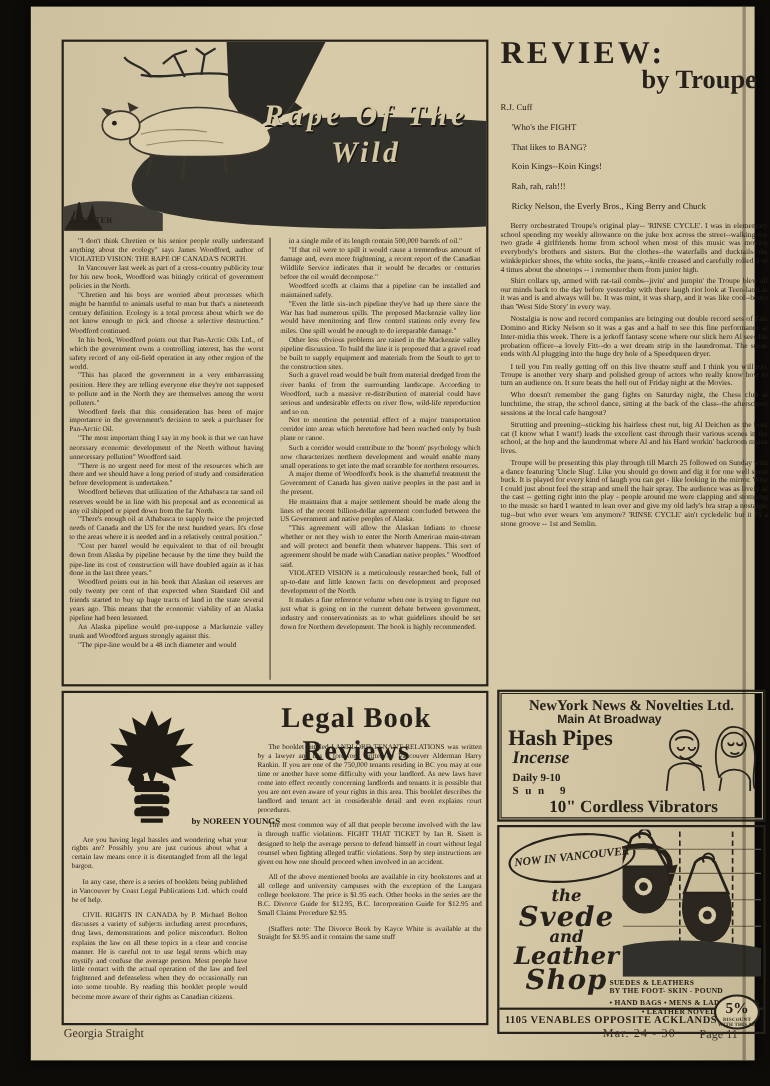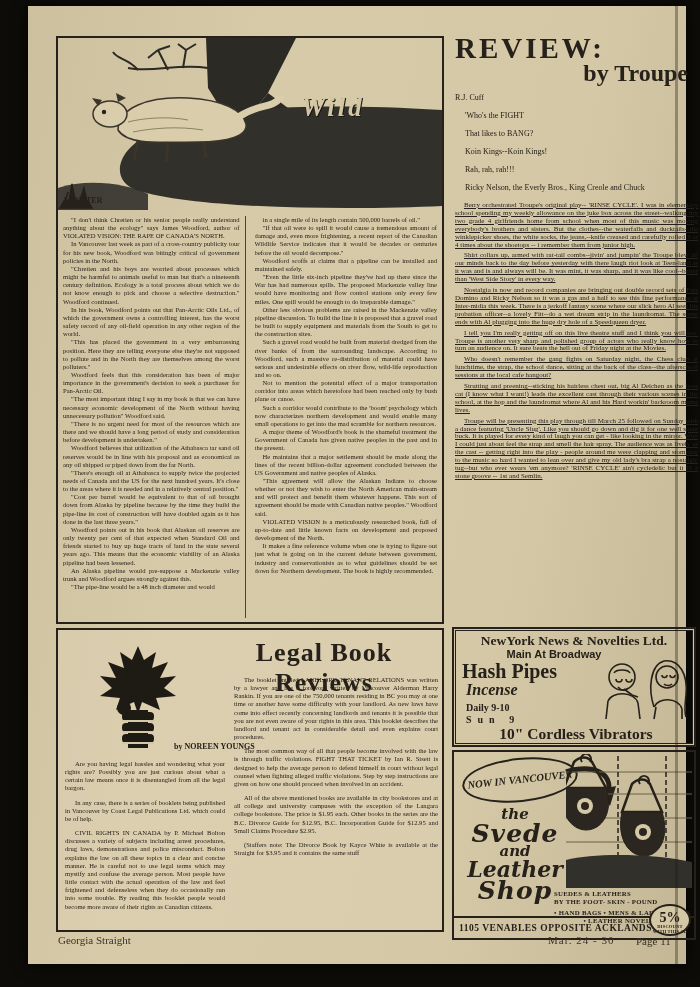--- a/index.html
+++ b/index.html
@@ -29,21 +29,21 @@
   .news { font-size:6.6px; line-height:8.15px; text-align:justify; color:#26211a; }
   .news p { text-indent:8px; }
 
   
   .review { position:absolute; left:427px; top:28px; width:243px; }
   .rv-kicker { font-size:29px; font-weight:bold; letter-spacing:3px; line-height:1; }
   .rv-title  { font-size:37px; font-weight:bold; letter-spacing:1px; line-height:1.05; margin-top:2px; }
   .rv-byline { font-size:24px; font-weight:bold; text-align:right; line-height:1; margin-top:-2px; padding-right:10px; }
   .rv-author { font-size:8px; margin-top:8px; }
   .rv-poem div { font-size:8px; margin-top:9px; padding-left:10px; }
-  .rv-body { margin-top:10px; font-size:7px; line-height:7.9px; text-align:justify;text-decoration:underline; }
+  .rv-body { margin-top:10px; font-size:7px; line-height:7.9px; text-align:justify; }
   .rv-body p { text-indent:9px; margin-bottom:3px; }
 
   
   .legal-box { position:absolute; left:28px; top:622px; width:388px; height:304px;
                border:2px solid #26211a; background:rgba(255,250,235,.12); }
   .legal-title { position:absolute; left:150px; top:8px; width:232px; text-align:center;
                  font-size:26px; font-weight:bold; letter-spacing:1px; }
   .legal-logo { position:absolute; left:6px; top:14px; }
   .legal-byline { position:absolute; left:116px; top:112px; font-size:8px; font-weight:bold; }
   .legal-col1 { position:absolute; left:7px; top:130px; width:160px; height:168px; overflow:hidden; }
@@ -129,20 +129,21 @@
         <path d="M80,102 L76,122 M110,104 L108,124 M146,104 L148,120" stroke="#3a342b" stroke-width="3"></path>
         <path d="M70,84 C85,80 110,78 130,82 M75,94 C95,90 120,88 145,92" stroke="#8d8164" stroke-width="1" fill="none"></path>
       </g>
 
       <g stroke="#26211a" stroke-width="1.5" fill="#26211a">
         <path d="M10,168 L14,146 L18,168 M6,168 L10,154 M20,168 L26,150 L30,168"></path>
         <path d="M2,170 L34,170 L30,163 L6,163 Z"></path>
       </g>
     </svg>
     <div class="wild-title">
+      <div class="t1">Rape Of The</div>
       <div class="t2">Wild</div>
     </div>
     <div class="wild-byline ink">by KETER</div>
     <div class="wild-cols">
       <div class="wild-col first news">
           <p>"I don't think Chretien or his senior people really understand anything about the ecology" says James Woodford, author of VIOLATED VISION: THE RAPE OF CANADA'S NORTH.</p>
           <p>In Vancouver last week as part of a cross-country publicity tour for his new book, Woodford was bitingly critical of government policies in the North.</p>
           <p>"Chretien and his boys are worried about processes which might be harmful to animals useful to man but that's a nineteenth century definition. Ecology is a total process about which we do not know enough to pick and choose a selective destruction." Woodford continued.</p>
           <p>In his book, Woodford points out that Pan-Arctic Oils Ltd., of which the government owns a controlling interest, has the worst safety record of any oil-field operation in any other region of the world.</p>
           <p>"This has placed the government in a very embarrassing position. Here they are telling everyone else they're not supposed to pollute and in the North they are themselves among the worst polluters."</p>
@@ -176,21 +177,21 @@
 
   <div class="review ink">
     <div class="rv-kicker">REVIEW:</div>
     <div class="rv-byline">by Troupe</div>
     <div class="rv-author">R.J. Cuff</div>
     <div class="rv-poem">
         <div>'Who's the FIGHT</div>
         <div>That likes to BANG?</div>
         <div>Koin Kings--Koin Kings!</div>
         <div>Rah, rah, rah!!!</div>
-        <div>Ricky Nelson, the Everly Bros., King Creole and Chuck</div>
+        <div>Ricky Nelson, the Everly Bros., King Berry and Chuck</div>
       </div>
     <div class="rv-body news">
         <p>Berry orchestrated Troupe's original play-- 'RINSE CYCLE'. I was in elementary school spending my weekly allowance on the juke box across the street--walking my two grade 4 girlfriends home from school when most of this music was moving everybody's brothers and sisters. But the clothes--the waterfalls and ducktails--the winklepicker shoes, the white socks, the jeans,--knife creased and carefully rolled 3 or 4 times about the shoetops -- i remember them from junior high.</p>
         <p>Shirt collars up, armed with rat-tail combs--jivin' and jumpin' the Troupe blew all our minds back to the day before yesterday with there laugh riot look at Teen-land as it was and is and always will be. It was mint, it was sharp, and it was like cool--better than 'West Side Story' in every way.</p>
         <p>Nostalgia is now and record companies are bringing out double record sets of Fats Domino and Ricky Nelson so it was a gas and a half to see this fine performance at Inter-midia this week. There is a jerkoff fantasy scene where our slick hero Al sees his probation officer--a lovely Fitt--do a wet dream strip in the laundromat. The scene ends with Al plugging into the huge dry hole of a Speedqueen dryer.</p>
         <p>I tell you I'm really getting off on this live theatre stuff and I think you will too. Troupe is another very sharp and polished group of actors who really know how to turn an audience on. It sure beats the hell out of Friday night at the Movies.</p>
         <p>Who doesn't remember the gang fights on Saturday night, the Chess club at lunchtime, the strap, the school dance, sitting at the back of the class--the afterschool sessions at the local cafe hangout?</p>
         <p>Strutting and preening--sticking his hairless chest out, big Al Deichen as the boss cat (I know what I want!) leads the excellent cast through their various scenes in the school, at the hop and the laundromat where Al and his Hard workin' backroom mama lives.</p>
         <p>Troupe will be presenting this play through till March 25 followed on Sunday with a dance featuring 'Uncle Slug'. Like you should go down and dig it for one well spent buck. It is played for every kind of laugh you can get - like looking in the mirror. Why I could just about feel the strap and smell the hair spray. The audience was as lively as the cast -- getting right into the play - people around me were clapping and stomping to the music so hard I wanted to lean over and give my old lady's bra strap a nostalgic tug--but who ever wears 'em anymore? 'RINSE CYCLE' ain't cycledelic but it IS a stone groove -- 1st and Semlin.</p>
       </div>

